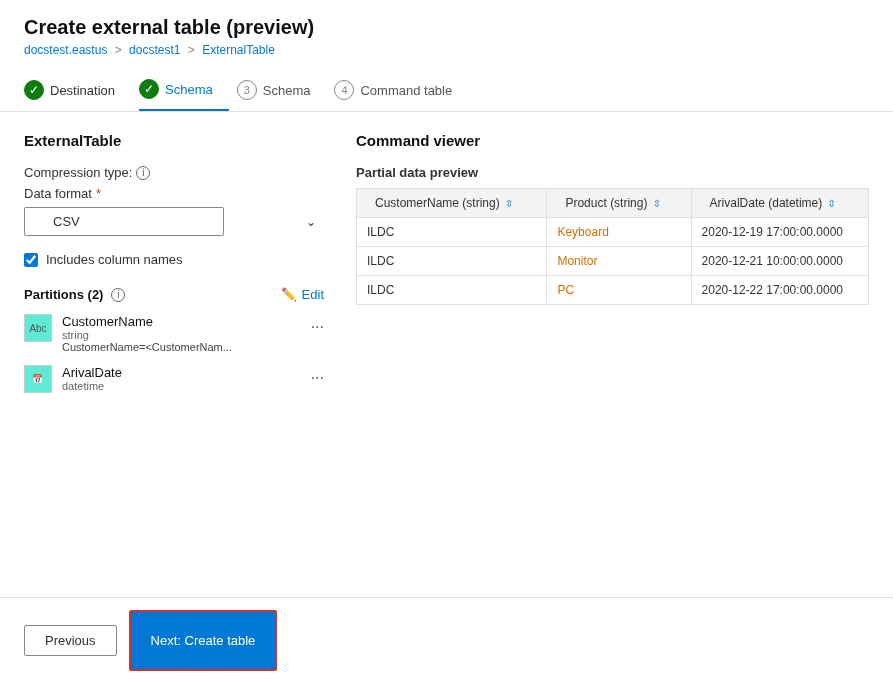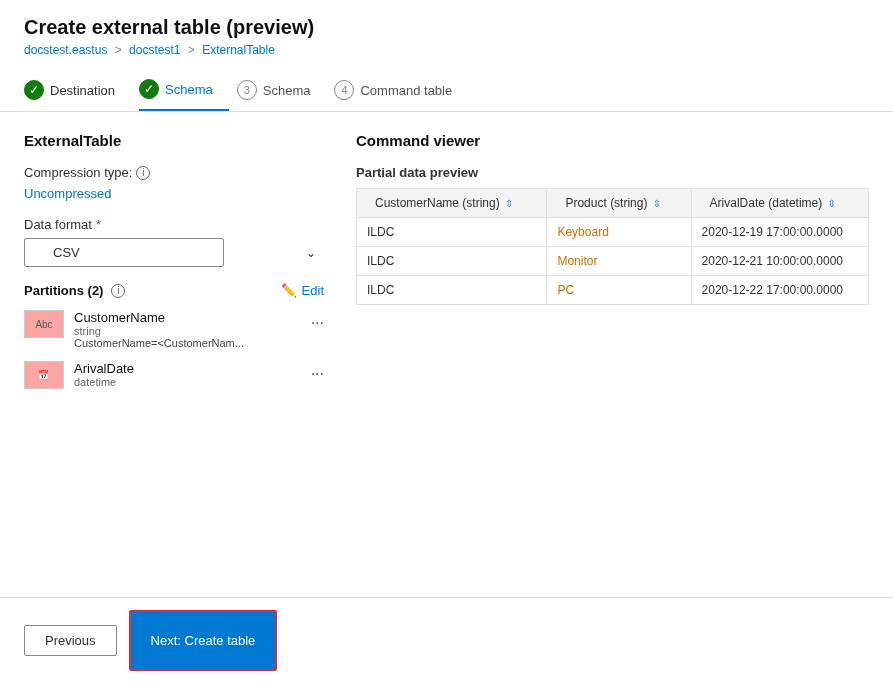--- a/index.html
+++ b/index.html
@@ -34,21 +34,21 @@
     .select-arrow { position: absolute; right: 8px; top: 50%; transform: translateY(-50%); color: #333; font-size: 12px; pointer-events: none; }
 
     .checkbox-row { display: flex; align-items: center; gap: 8px; margin-bottom: 20px; }
     .checkbox { width: 14px; height: 14px; accent-color: #0078d4; cursor: pointer; }
 
     .partitions-header { display: flex; align-items: center; gap: 8px; margin-bottom: 12px; }
     .partitions-label { font-size: 13px; font-weight: 600; color: #111; }
     .edit-btn { display: flex; align-items: center; gap: 4px; color: #0078d4; font-size: 13px; cursor: pointer; margin-left: auto; background: none; border: none; padding: 0; }
 
     .partition-item { display: flex; align-items: flex-start; gap: 10px; margin-bottom: 12px; }
-    .partition-icon { width: 40px; height: 28px; border: 1px solid #ccc; display: flex; align-items: center; justify-content: center; font-size: 10px; color: #555; flex-shrink: 0; background: #fca5a5; }
+    .partition-icon { width: 28px; height: 28px; border: 1px solid #ccc; display: flex; align-items: center; justify-content: center; font-size: 10px; color: #555; flex-shrink: 0; background: #5eead4; }
     .partition-info { flex: 1; }
     .partition-name { font-size: 13px; font-weight: 500; color: #111; }
     .partition-type { font-size: 11px; color: #666; }
     .partition-value { font-size: 11px; color: #444; }
     .partition-ellipsis { font-size: 16px; color: #555; cursor: pointer; }
 
     .right-panel { flex: 1; padding-left: 32px; border-left: none; }
     .command-viewer-title { font-size: 15px; font-weight: 600; color: #111; margin-bottom: 16px; }
     .partial-preview-title { font-size: 13px; font-weight: 600; margin-bottom: 8px; }
 
@@ -97,35 +97,38 @@
 
 <div class="content">
 
   <div class="left-panel">
     <div class="section-title">ExternalTable</div>
 
     <div class="field-label">
       <span>Compression type:</span>
       <span class="info-icon">i</span>
     </div>
-    <div class="value-text">Uncompressed</div>
 
     <div class="field-label">
       <span>Data format</span>
       <span class="required">*</span>
     </div>
     <div class="select-wrapper">
       <select class="select-box">
         <option>CSV</option>
         <option>Parquet</option>
         <option>JSON</option>
       </select>
       <span class="select-arrow">⌄</span>
     </div>
 
+    <div class="checkbox-row">
+      <input type="checkbox" class="checkbox" checked="" style="">
+      <span>Includes column names</span>
+    </div>
 
     <div class="partitions-header">
       <span class="partitions-label">Partitions (2)</span>
       <span class="info-icon">i</span>
       <button class="edit-btn">
         <span>✏️</span>
         <span>Edit</span>
       </button>
     </div>
 

